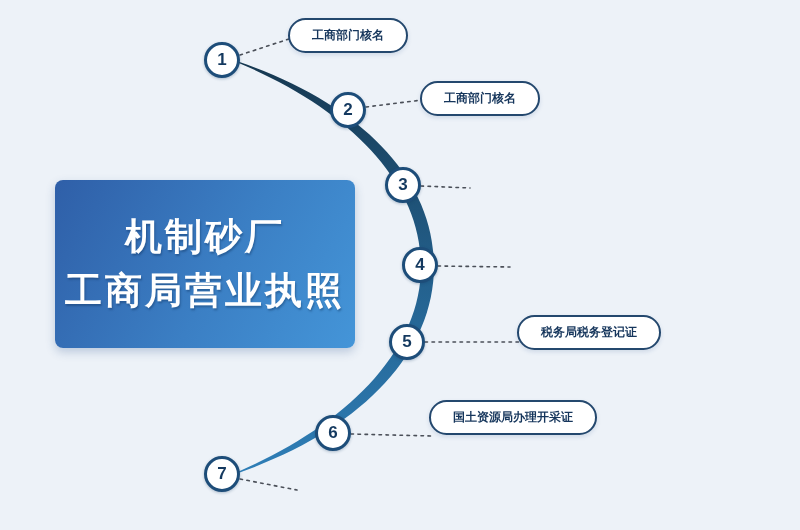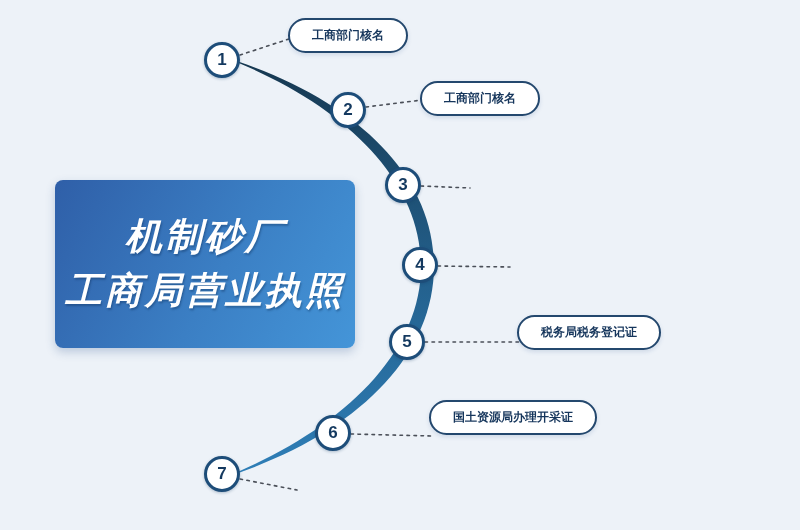--- a/index.html
+++ b/index.html
@@ -28,21 +28,20 @@
     width: 300px;
     height: 168px;
     border-radius: 8px;
     background: linear-gradient(120deg, #2f5fa8 0%, #3b7fc4 55%, #4495d8 100%);
     box-shadow: 0 4px 10px rgba(40, 80, 140, 0.25);
     display: flex;
     flex-direction: column;
     align-items: center;
     justify-content: center;
     gap: 10px;
-    font-style: italic;
   }
   .title-line {
     color: #ffffff;
     font-size: 37px;
     font-weight: 800;
     letter-spacing: 3px;
     line-height: 1.2;
     text-shadow: 1px 2px 2px rgba(10, 40, 80, 0.35);
     white-space: nowrap;
   }

